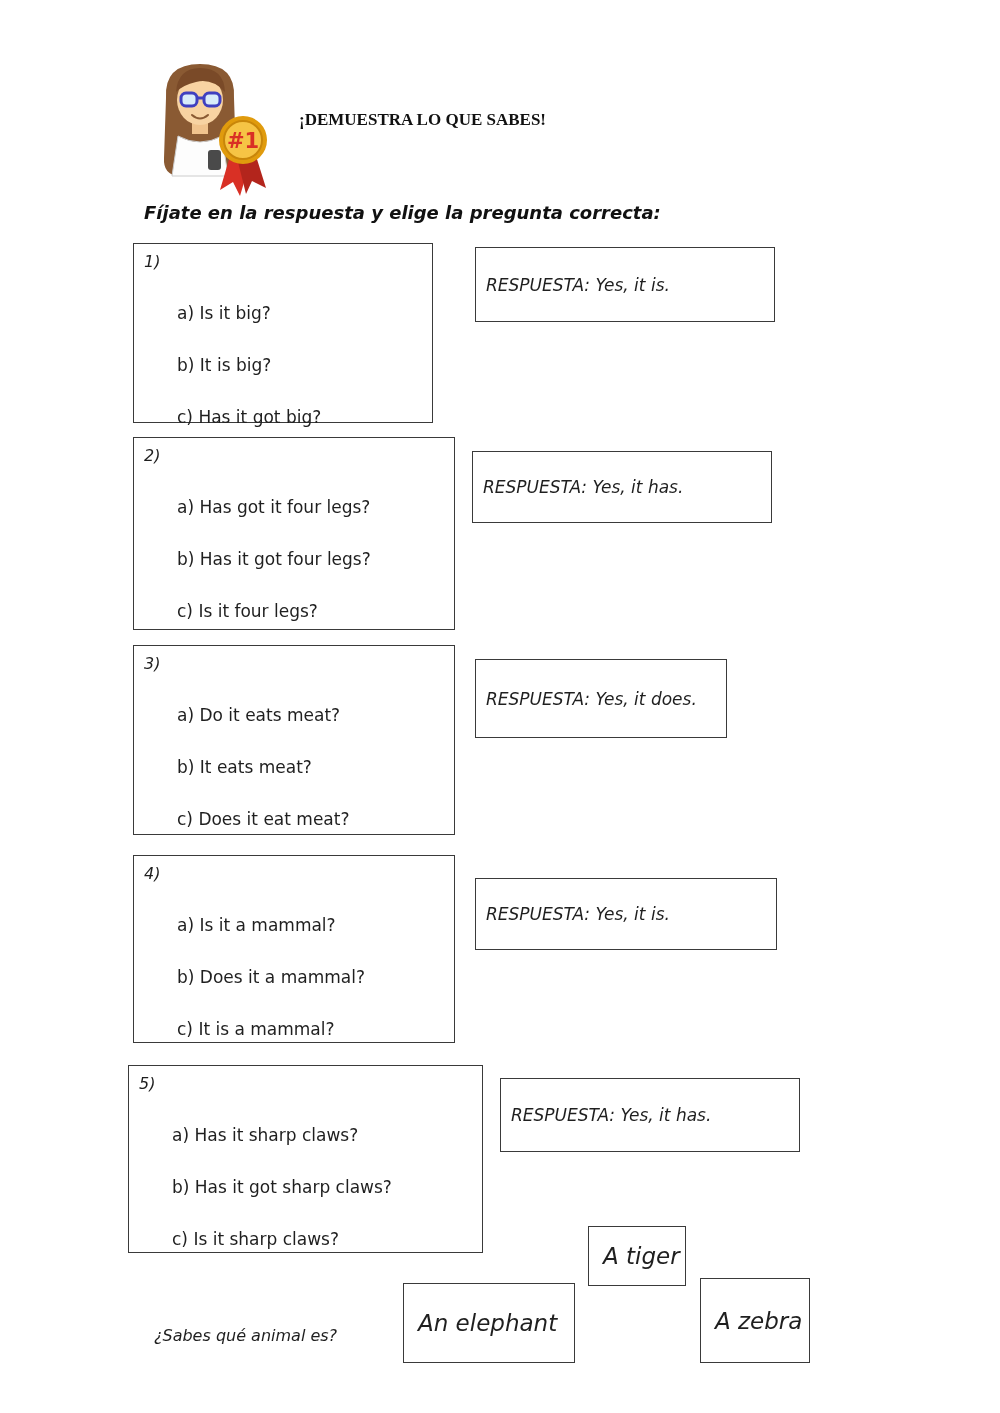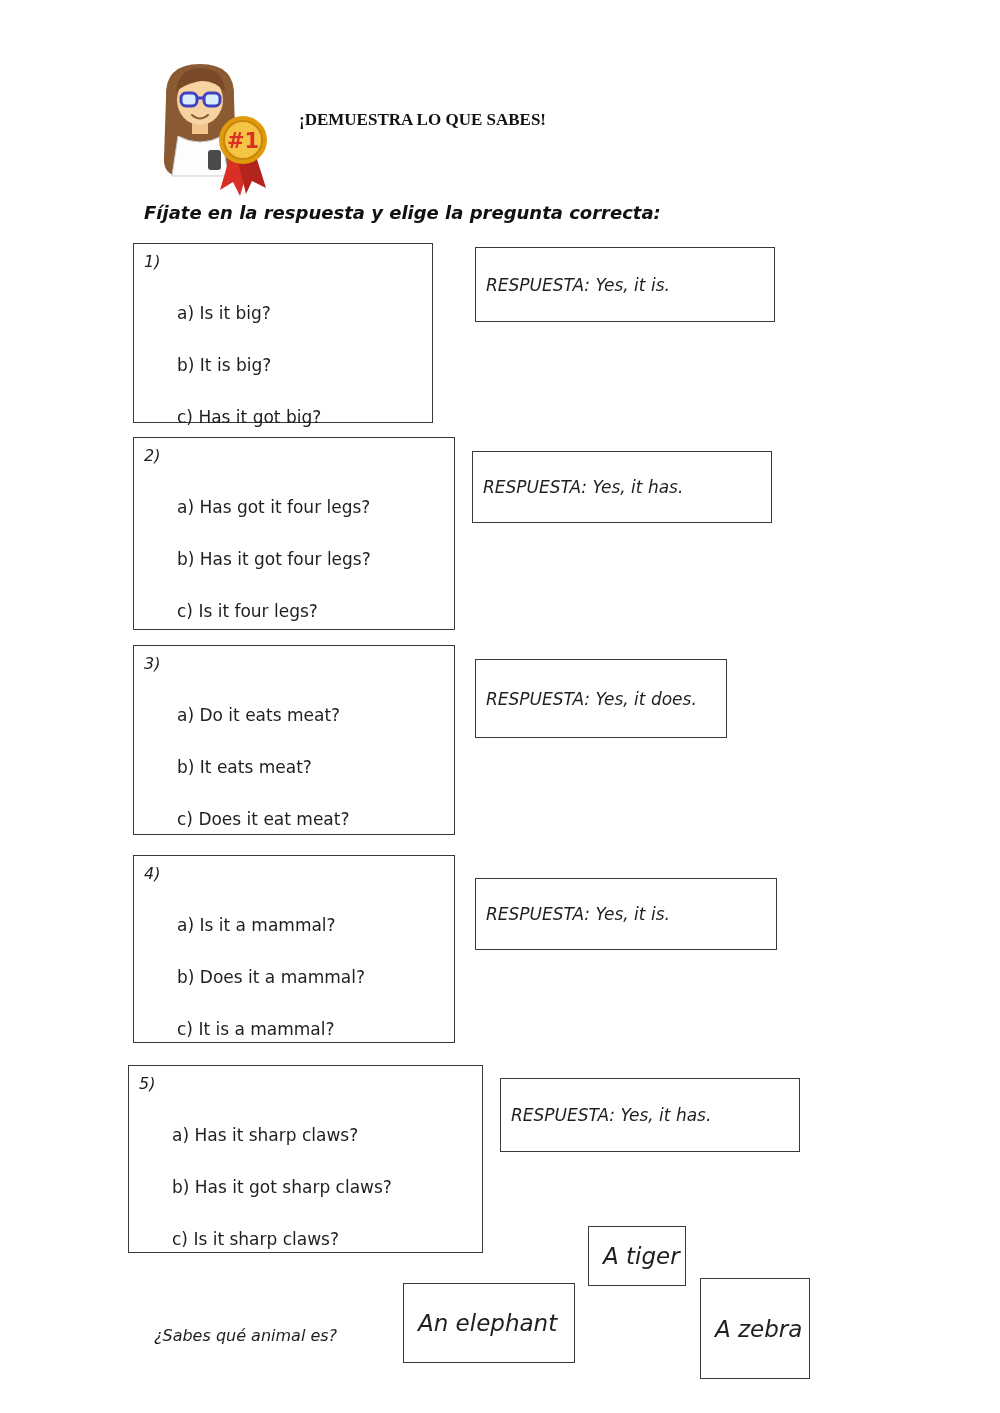--- a/index.html
+++ b/index.html
@@ -184,17 +184,17 @@
   </div>
 
   <p class="footer-q">¿Sabes qué animal es?</p>
 
   <div class="choice" style="left:403px; top:1283px; width:172px; height:80px;">
     <span>An elephant</span>
   </div>
   <div class="choice" style="left:588px; top:1226px; width:98px; height:60px;">
     <span>A tiger</span>
   </div>
-  <div class="choice" style="left:700px; top:1278px; width:110px; height:101px;font-style:italic;">
+  <div class="choice" style="left:700px; top:1278px; width:110px; height:85px;font-style:italic;">
     <span>A zebra</span>
   </div>
 
 </div>
 
 </body></html>

